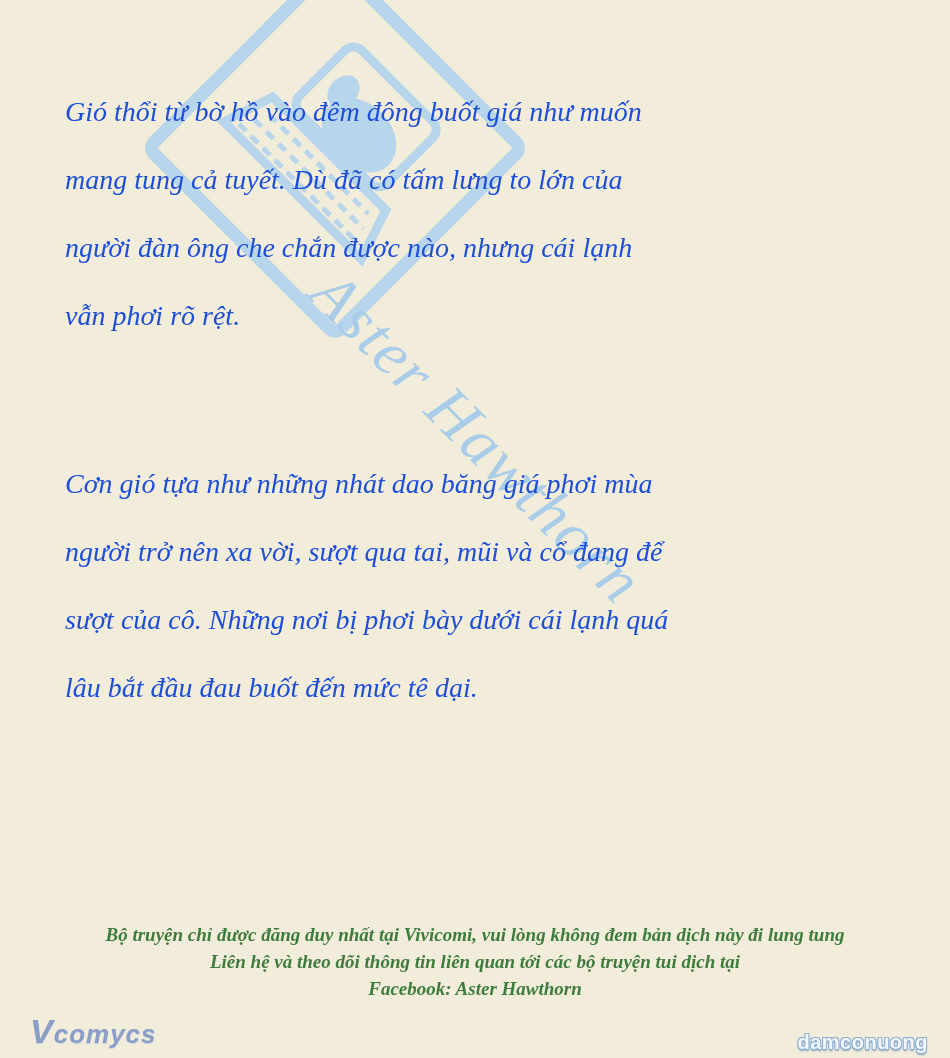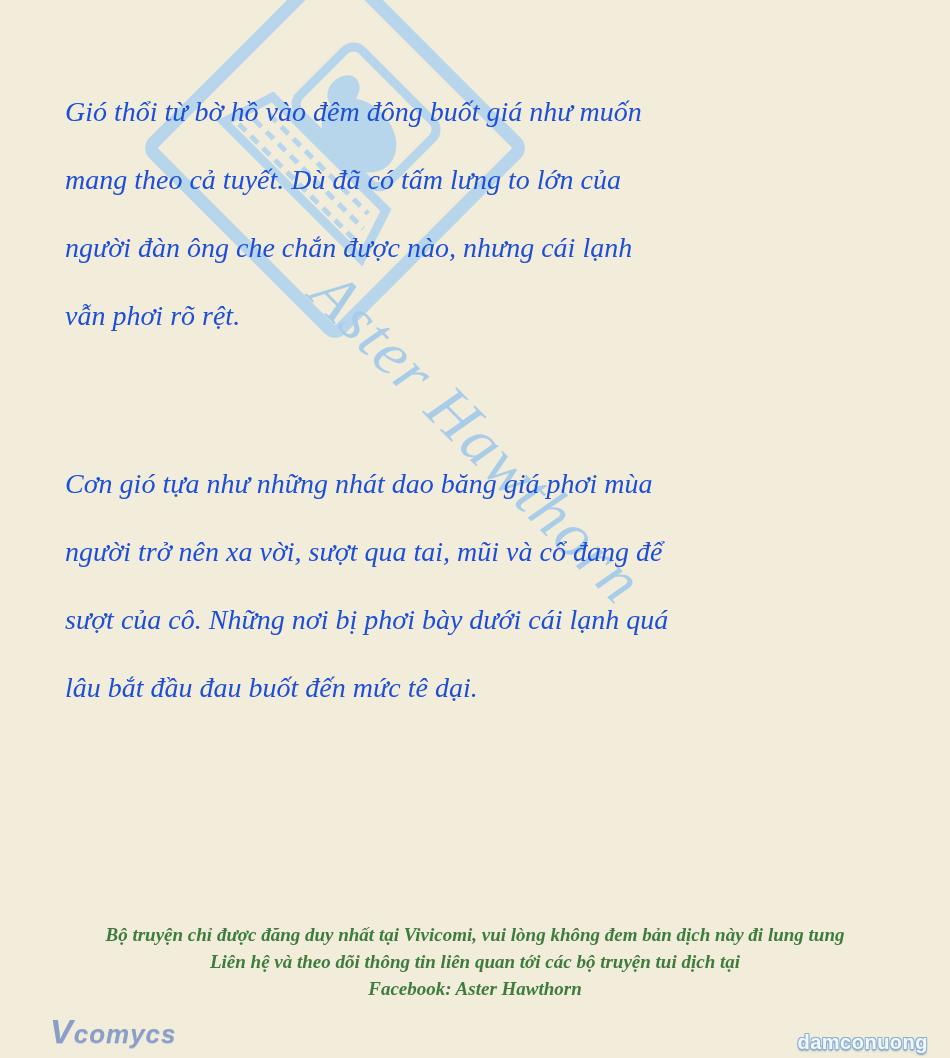--- a/index.html
+++ b/index.html
@@ -64,21 +64,20 @@
     position: absolute;
     left: 30px;
     top: 1012px;
     font-family: "Liberation Sans", sans-serif;
     font-weight: bold;
     font-style: italic;
     font-size: 26px;
     letter-spacing: 1px;
     color: #8b9ec5;
     text-shadow: 0 1px 0 #c5cfe2;
-    margin-left: 20px;
   }
   .logo::first-letter { font-size: 34px; }
   .credit {
     position: absolute;
     right: 22px;
     top: 1031px;
     font-family: "Liberation Sans", sans-serif;
     font-weight: bold;
     font-size: 20px;
     letter-spacing: 0.5px;
@@ -107,21 +106,21 @@
       <ellipse cx="8" cy="-26" rx="42" ry="32" fill="#b4d4ec" stroke="none"></ellipse>
       <ellipse cx="-34" cy="-46" rx="14" ry="18" fill="#b4d4ec" stroke="none"></ellipse>
     </g>
   </svg>
 
   <div class="wm-text">Aster Hawthorn</div>
 
   <div class="content">
     <div class="para1">
       <div class="text-line">Gió thổi từ bờ hồ vào đêm đông buốt giá như muốn</div>
-      <div class="text-line">mang theo cả tuyết. Dù đã có tấm lưng to lớn của</div>
+      <div class="text-line">mang tung cả tuyết. Dù đã có tấm lưng to lớn của</div>
       <div class="text-line">người đàn ông che chắn được nào, nhưng cái lạnh</div>
       <div class="text-line">vẫn phơi rõ rệt.</div>
     </div>
     <div class="para2">
       <div class="text-line">Cơn gió tựa như những nhát dao băng giá phơi mùa</div>
       <div class="text-line">người trở nên xa vời, sượt qua tai, mũi và cổ đang để</div>
       <div class="text-line">sượt của cô. Những nơi bị phơi bày dưới cái lạnh quá</div>
       <div class="text-line">lâu bắt đầu đau buốt đến mức tê dại.</div>
     </div>
   </div>

